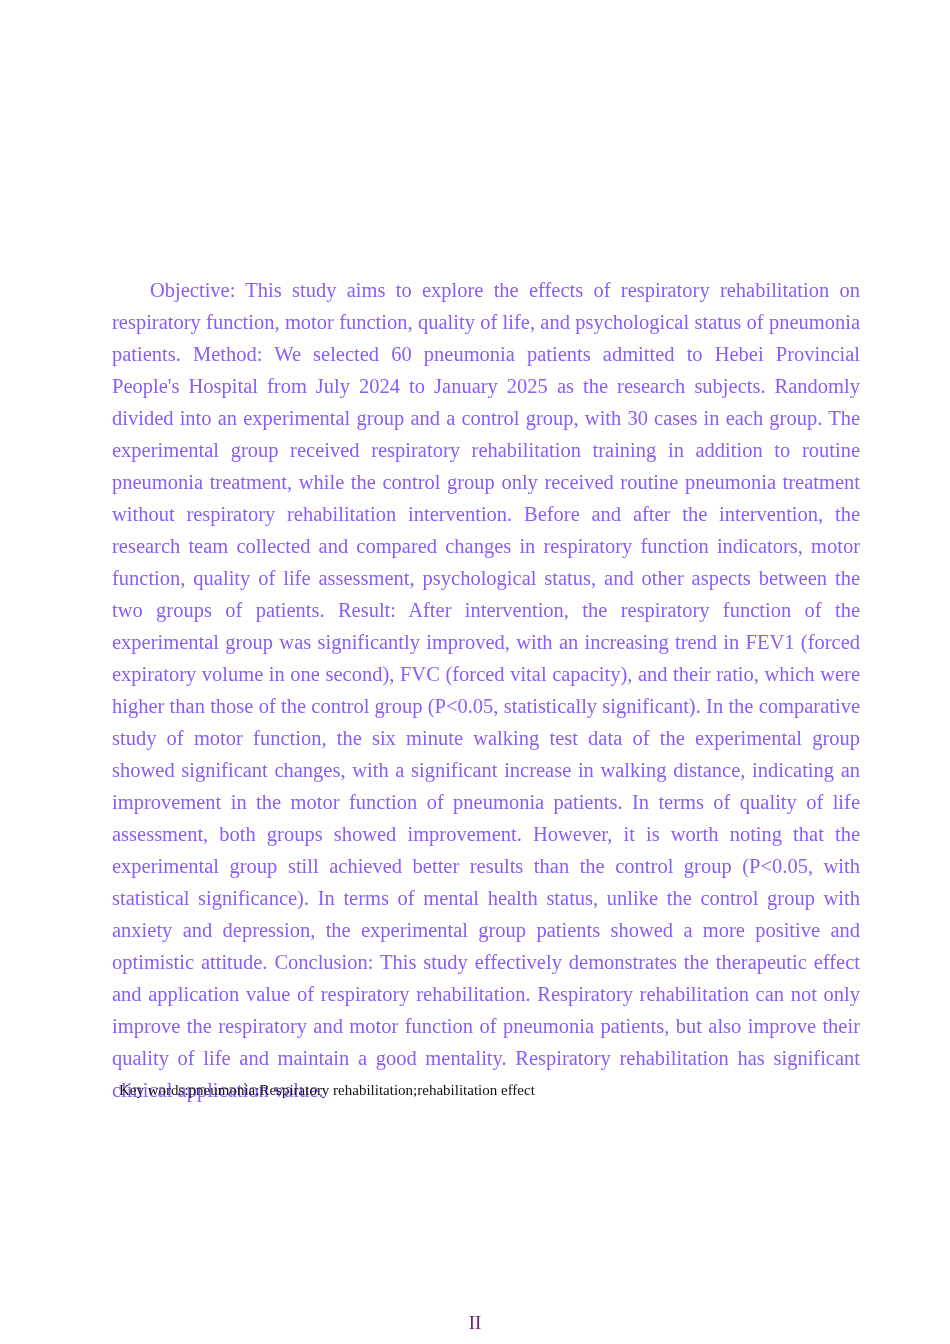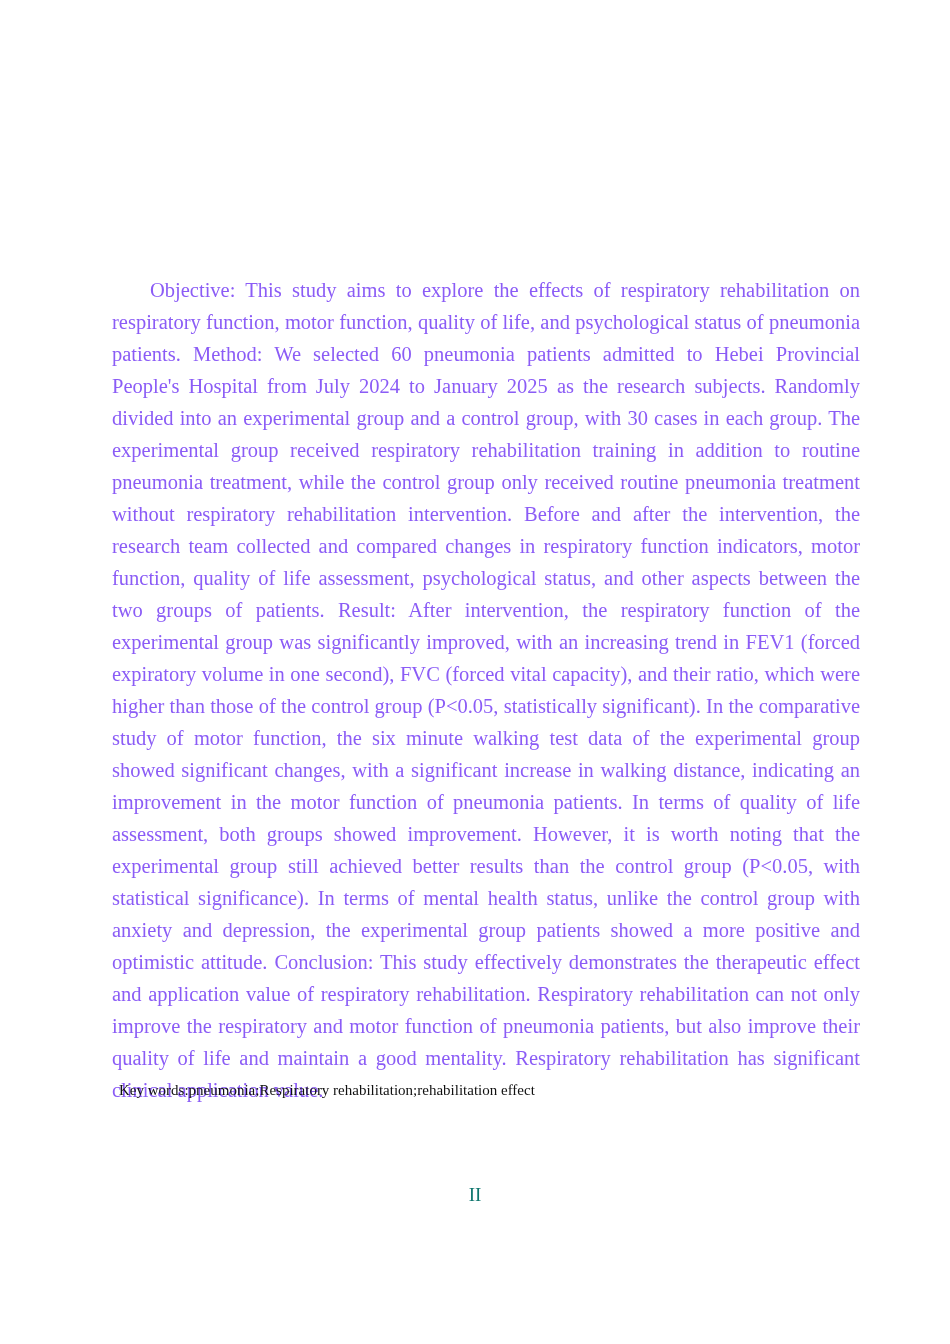--- a/index.html
+++ b/index.html
@@ -70,27 +70,27 @@
     text-align: left;
     text-indent: 0;
     font-size: 15px;
     line-height: 32px;
     color: #111111;
   }
 
   
   .page-number {
     position: absolute;
-    top: 1183px;
+    top: 1311px;
     left: 0;
     width: 950px;
     text-align: center;
     font-size: 19px;
     line-height: 24px;
-    color: #0f766e;
+    color: #701a75;
     font-family: "Liberation Serif", "DejaVu Serif", serif;
   }
 </style>
 </head>
 <body>
 
 <div class="page">
 
 
   <div class="content">

